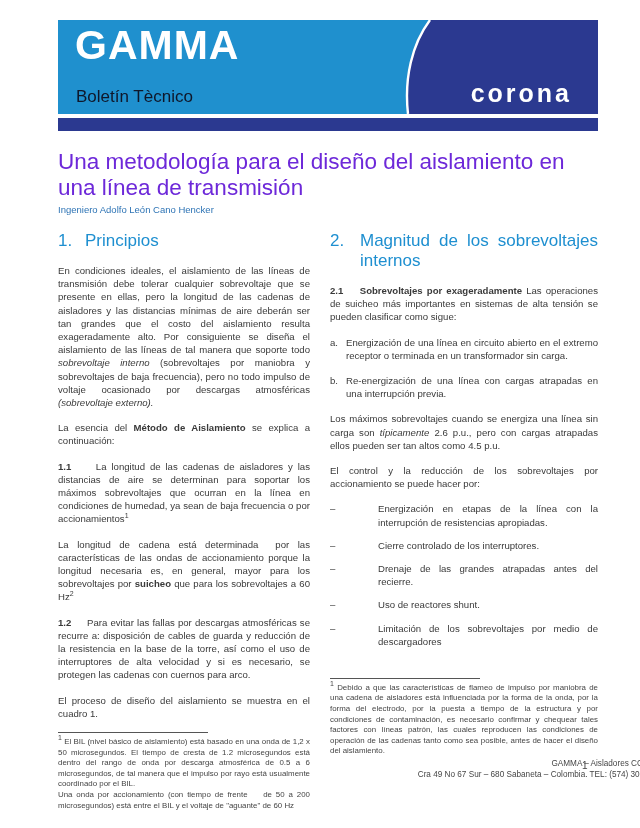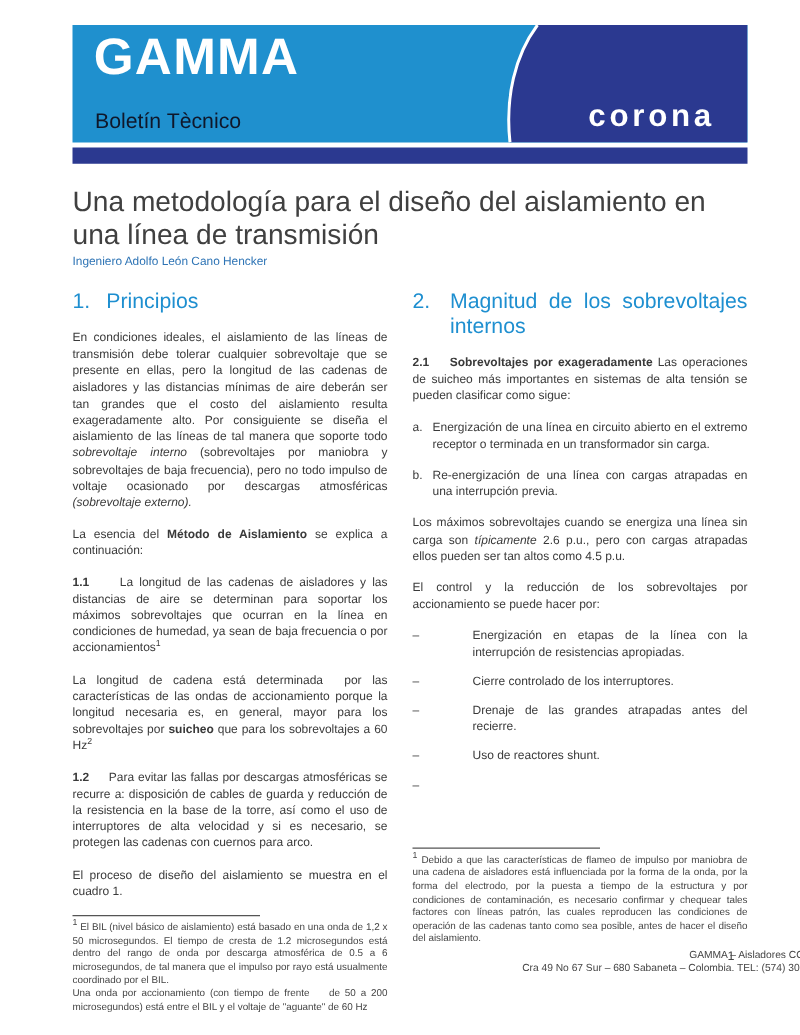--- a/index.html
+++ b/index.html
@@ -28,21 +28,21 @@
     position:absolute; left:58px; top:118px; width:540px; height:13px;
     background:#2b3990;
   }
   .strip-text {
     position:absolute; left:342px; top:1px; color:#ffffff;
     font-size:8.5px; font-weight:normal; letter-spacing:0.5px;margin-top:12px;
   }
   
   .doc-title {
     position:absolute; left:58px; top:149px; width:516px;
-    color:#404040; font-size:22.5px; line-height:26px;
+    color:#6d28d9; font-size:22.5px; line-height:26px;
   }
   .doc-author {
     position:absolute; left:58px; top:204px;
     color:#2e74b5; font-size:9.5px;
   }
   
   .columns {
     position:absolute; left:58px; top:231px; width:540px; height:526px;
     display:flex; gap:20px;
   }
@@ -143,20 +143,21 @@
       <div class="li dash">
         <span class="marker">–</span>
         <p class="li-text"><span>Drenaje de las grandes atrapadas antes del recierre.</span></p>
       </div>
       <div class="li dash">
         <span class="marker">–</span>
         <p class="li-text"><span>Uso de reactores shunt.</span></p>
       </div>
       <div class="li dash">
         <span class="marker">–</span>
+        <p class="li-text"><span>Limitación de los sobrevoltajes por medio de descargadores</span></p>
       </div>
       <div class="footnote">
         <div class="fn-rule"></div>
         <p class="fn-line"><sup>1</sup><span> Debido a que las características de flameo de impulso por maniobra de una cadena de aisladores está influenciada por la forma de la onda, por la forma del electrodo, por la puesta a tiempo de la estructura y por condiciones de contaminación, es necesario confirmar y chequear tales factores con líneas patrón, las cuales reproducen las condiciones de operación de las cadenas tanto como sea posible, antes de hacer el diseño del aislamiento.</span></p>
       </div>
     </div>
   </div>
 
   <div class="footer">
     <div>GAMMA – Aisladores CORONA</div>

